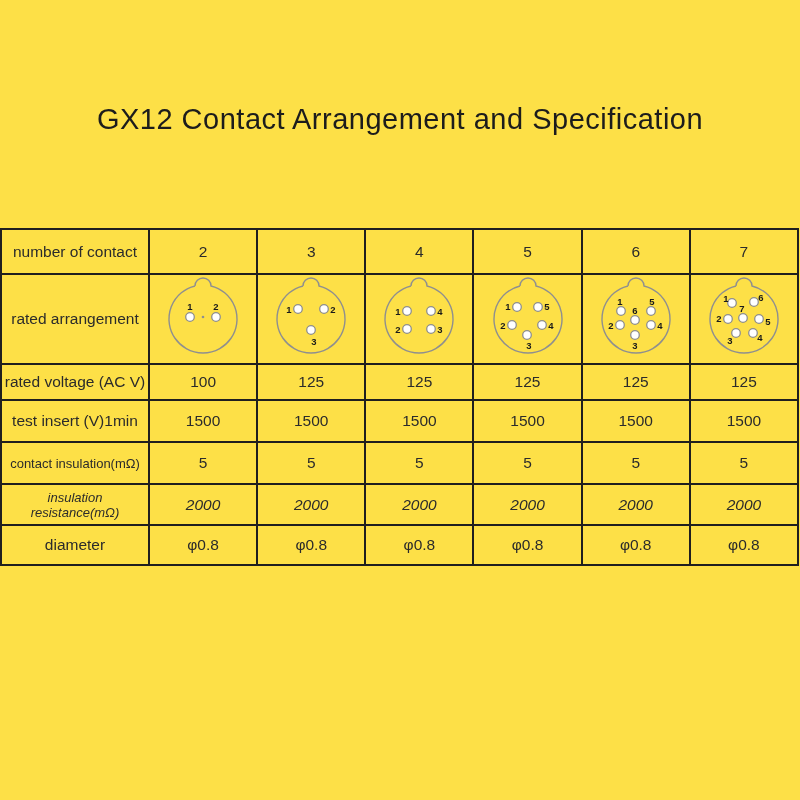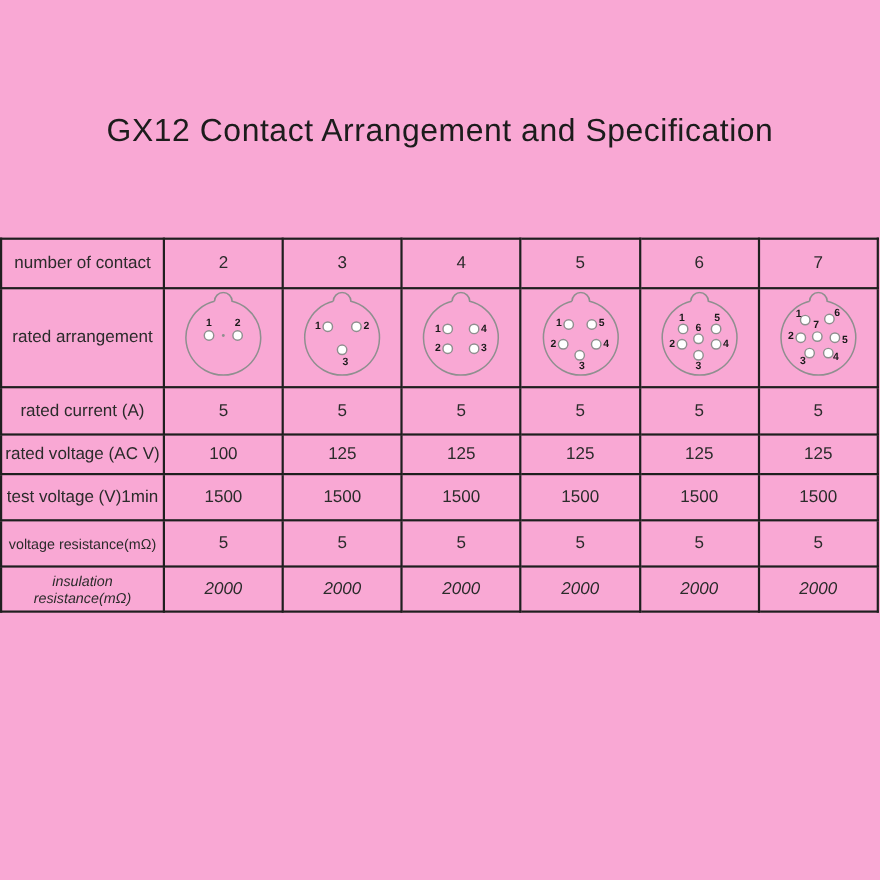--- a/index.html
+++ b/index.html
@@ -1,37 +1,37 @@
 <!DOCTYPE html>
 <html><head>
 <meta charset="utf-8">
 <style>
   * { margin:0; padding:0; box-sizing:border-box; }
   html,body { background:#ffffff; }
   .page {
     position:relative;
     width:800px; height:800px;
-    background:#f9a8d4;
+    background:#fde047;
     overflow:hidden;
     font-family:"Liberation Sans", sans-serif;
     color:#242424;
   }
   .title {
     position:absolute;
     top:103px; left:0; right:0;
     text-align:center;
     font-size:29px;
     font-weight:400;
     letter-spacing:0.5px;
     color:#1c1c1c;
     white-space:nowrap;
   }
   table.spec-table {
     position:absolute;
-    left:0; top:216px;
+    left:0; top:228px;
     width:799px;
     border-collapse:collapse;
     table-layout:fixed;
   }
   table.spec-table td {
     border:2px solid #1f1f1f;
     text-align:center;
     vertical-align:middle;
     font-size:15.5px;
     color:#2b2b2b;
@@ -137,60 +137,60 @@
               <circle cx="34" cy="42" r="4.3" fill="#ffffff" stroke="#8f8f8f" stroke-width="1.3"></circle>
               <text x="25" y="41" text-anchor="middle" dominant-baseline="central" font-size="9.5" font-weight="bold" font-family="&quot;Liberation Sans&quot;, sans-serif" fill="#1a1a1a">2</text>
               <circle cx="65" cy="42" r="4.3" fill="#ffffff" stroke="#8f8f8f" stroke-width="1.3"></circle>
               <text x="74" y="44" text-anchor="middle" dominant-baseline="central" font-size="9.5" font-weight="bold" font-family="&quot;Liberation Sans&quot;, sans-serif" fill="#1a1a1a">5</text>
               <circle cx="42" cy="56" r="4.3" fill="#ffffff" stroke="#8f8f8f" stroke-width="1.3"></circle>
               <text x="36" y="63" text-anchor="middle" dominant-baseline="central" font-size="9.5" font-weight="bold" font-family="&quot;Liberation Sans&quot;, sans-serif" fill="#1a1a1a">3</text>
               <circle cx="59" cy="56" r="4.3" fill="#ffffff" stroke="#8f8f8f" stroke-width="1.3"></circle>
               <text x="66" y="60" text-anchor="middle" dominant-baseline="central" font-size="9.5" font-weight="bold" font-family="&quot;Liberation Sans&quot;, sans-serif" fill="#1a1a1a">4</text>
             </svg></td>
         </tr>
-        <tr style="height: 43px;">
-          <td class="lbl">rated current (A)</td>
-          <td>5</td>
-          <td>5</td>
-          <td>5</td>
-          <td>5</td>
-          <td>5</td>
-          <td>5</td>
-        </tr>
         <tr style="height: 36px;">
           <td class="lbl">rated voltage (AC V)</td>
           <td>100</td>
           <td>125</td>
           <td>125</td>
           <td>125</td>
           <td>125</td>
           <td>125</td>
         </tr>
         <tr style="height: 42px;">
-          <td class="lbl">test voltage (V)1min</td>
+          <td class="lbl">test insert (V)1min</td>
           <td>1500</td>
           <td>1500</td>
           <td>1500</td>
           <td>1500</td>
           <td>1500</td>
           <td>1500</td>
         </tr>
         <tr style="height: 42px;">
-          <td class="lbl small">voltage resistance(mΩ)</td>
+          <td class="lbl small">contact insulation(mΩ)</td>
           <td>5</td>
           <td>5</td>
           <td>5</td>
           <td>5</td>
           <td>5</td>
           <td>5</td>
         </tr>
         <tr style="height: 41px; font-style: italic;">
           <td class="lbl small">insulation resistance(mΩ)</td>
           <td>2000</td>
           <td>2000</td>
           <td>2000</td>
           <td>2000</td>
           <td>2000</td>
           <td>2000</td>
         </tr>
+        <tr style="height: 40px;">
+          <td class="lbl">diameter</td>
+          <td>φ0.8</td>
+          <td>φ0.8</td>
+          <td>φ0.8</td>
+          <td>φ0.8</td>
+          <td>φ0.8</td>
+          <td>φ0.8</td>
+        </tr>
       </tbody>
   </table>
 </div>
 
 </body></html>

